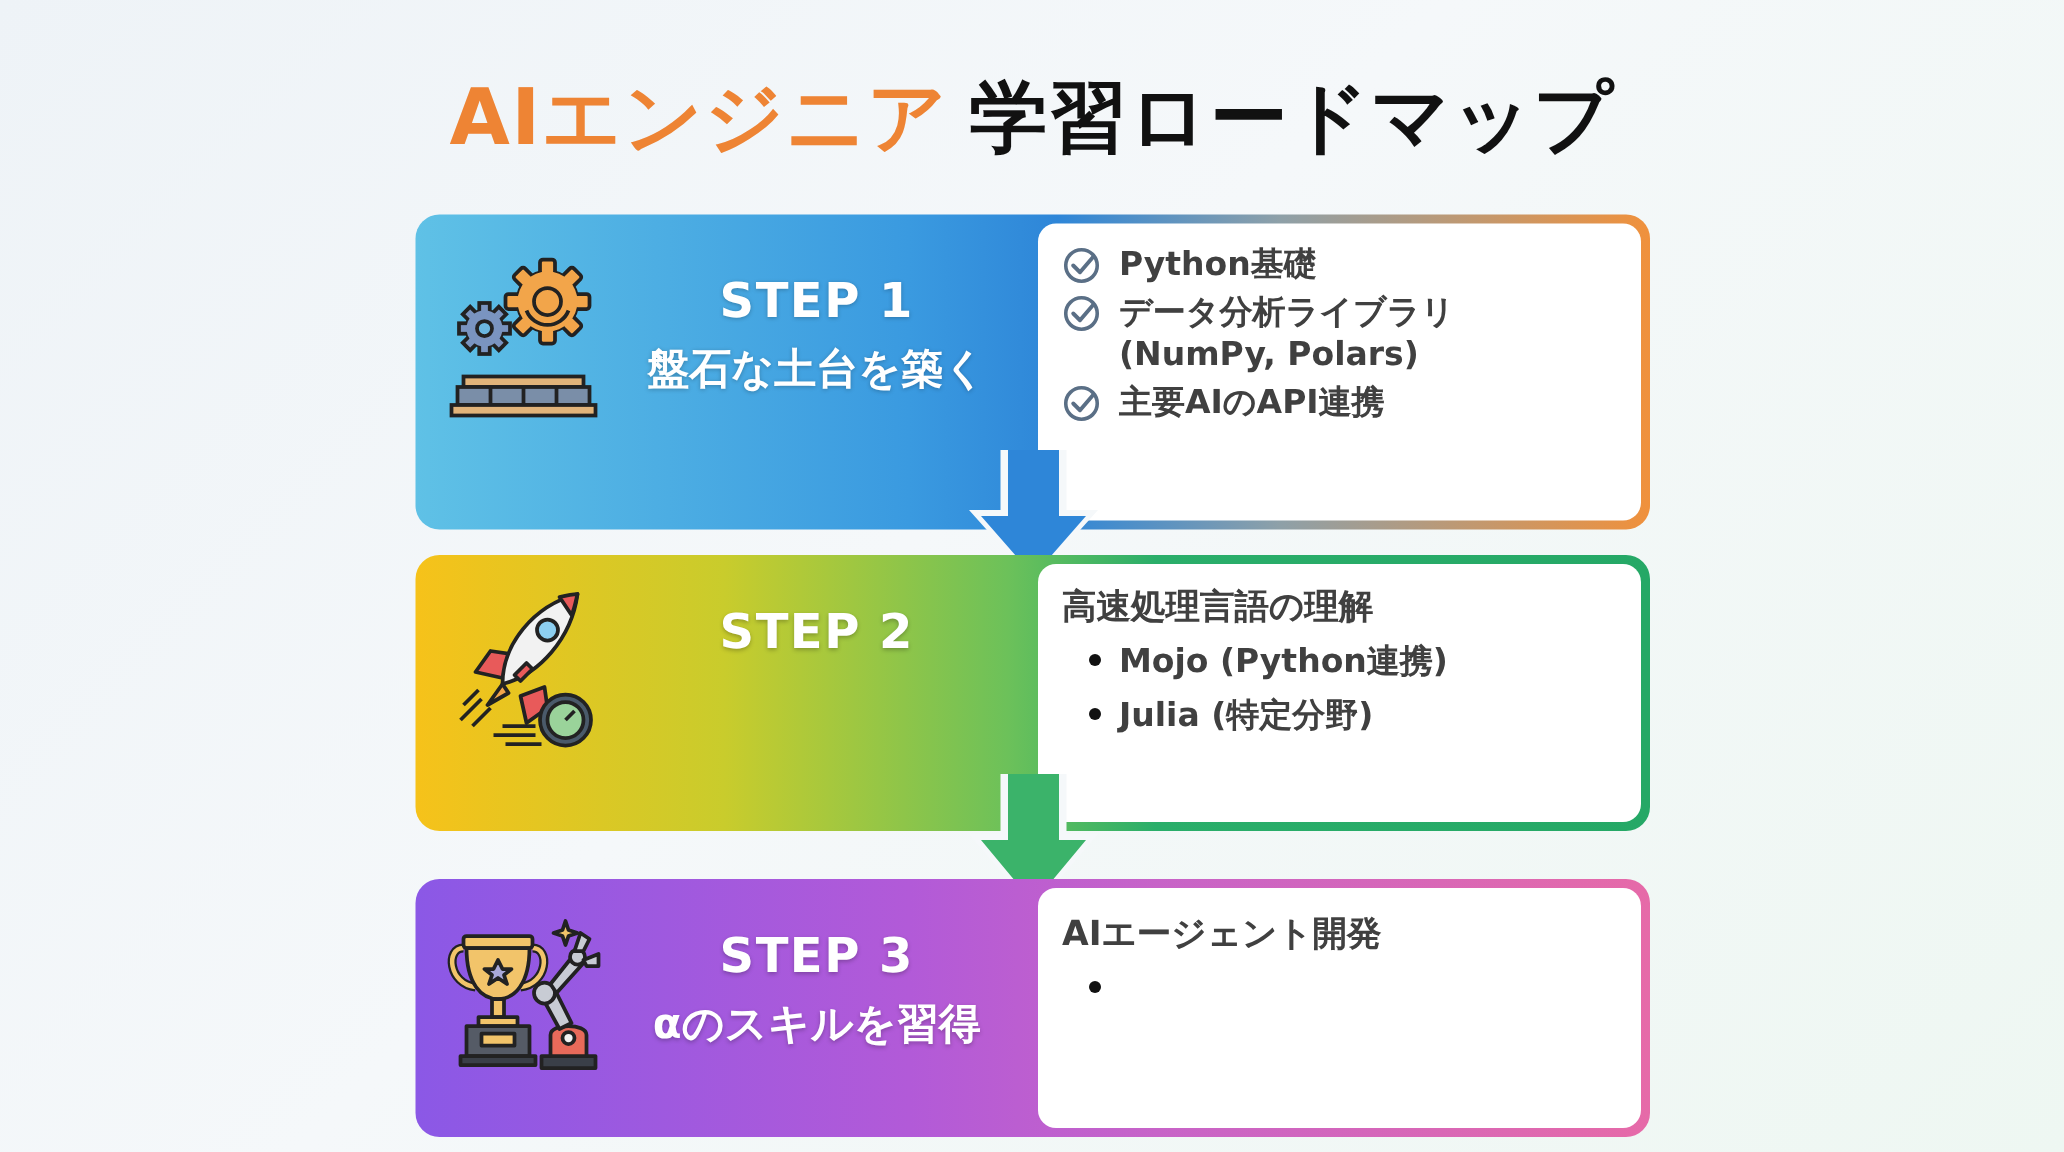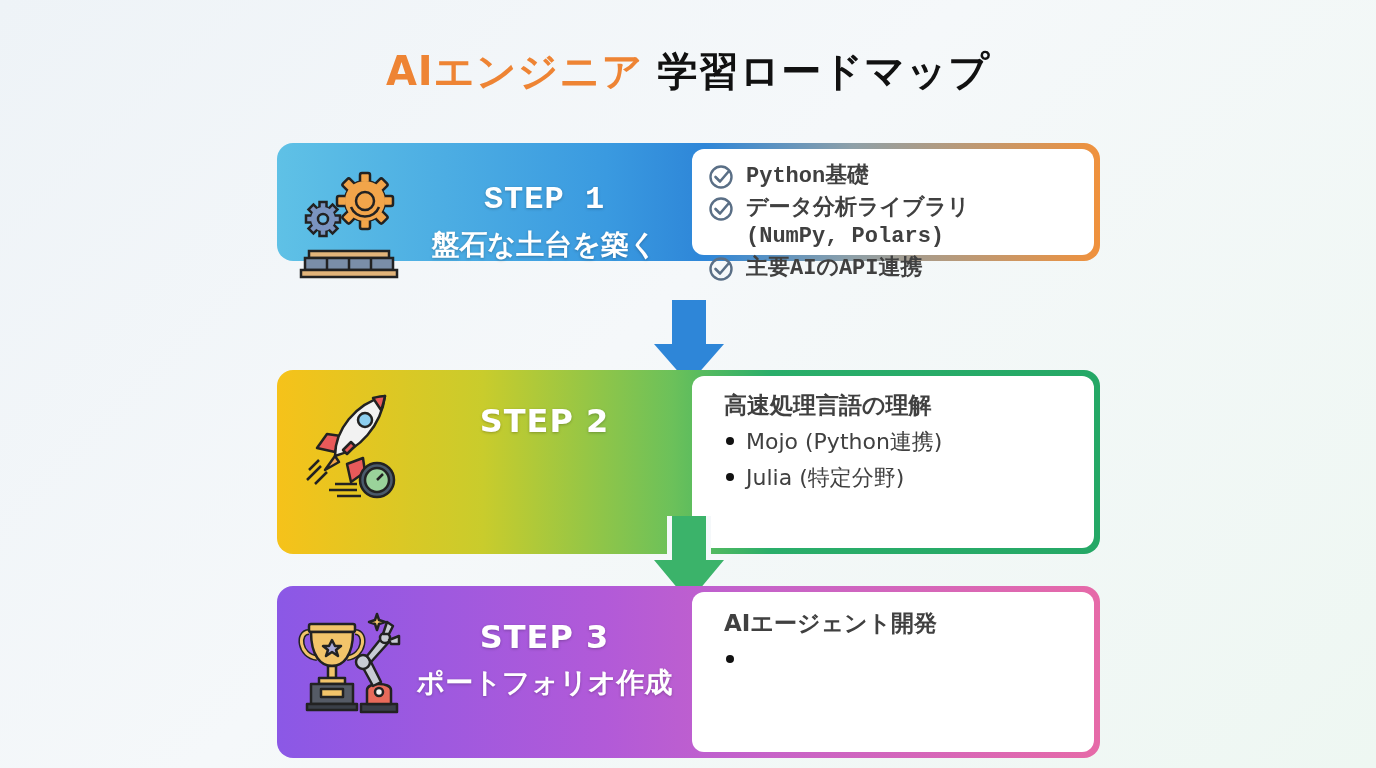--- a/index.html
+++ b/index.html
@@ -4,38 +4,38 @@
 <style>
   * { box-sizing: border-box; margin: 0; padding: 0; }
   html, body { width: 1376px; height: 768px; overflow: hidden; }
   body {
     background: linear-gradient(135deg, #eef3f7 0%, #f5f8fa 45%, #eef7f2 100%);
     font-family: "DejaVu Sans", "Liberation Sans", sans-serif;
     position: relative;
   }
   .title {
     position: absolute; left: 0; top: 44px; width: 1376px;
-    text-align: center; font-size: 40px; font-weight: bold; letter-spacing: 1px;
+    text-align: center; font-size: 52px; font-weight: bold; letter-spacing: 1px;
   }
   .title .accent { color: #ee8434; }
   .title .main { color: #111; margin-left: 14px; }
 
   .step {
     position: absolute; left: 277px; width: 823px; border-radius: 16px;
     overflow: visible;
   }
   .step .frame {
     position: absolute; left: 0; top: 0; right: 0; bottom: 0; border-radius: 16px;
   }
   .step .panel {
     position: absolute; left: 415px; top: 6px; right: 6px; bottom: 6px;
     background: #fff; border-radius: 12px;
     padding: 14px 0 0 16px; color: #404040;
   }
-  .s1 { top: 143px; height: 118px; font-family: Liberation Mono, monospace; }
+  .s1 { top: 143px; height: 210px; }
   .s1 .frame { background: linear-gradient(90deg, #5fc1e6 0%, #3a9ae0 40%, #2e86d8 52%, #8ea0a8 70%, #f0913c 100%); }
   .s2 { top: 370px; height: 184px; }
   .s2 .frame { background: linear-gradient(90deg, #f6c21a 0%, #c9cc2c 25%, #6cc15a 48%, #2aae6a 60%, #25a866 100%); }
   .s3 { top: 586px; height: 172px; }
   .s3 .frame { background: linear-gradient(90deg, #8b58e6 0%, #b25ad8 40%, #c763c8 60%, #e66aa8 100%); }
 
   .icon { position: absolute; left: 18px; width: 110px; height: 110px; }
   .s1 .icon { top: 26px; }
   .s2 .icon { top: 20px; }
   .s3 .icon { top: 20px; }
@@ -44,22 +44,22 @@
     text-shadow: 0 1px 3px rgba(0,0,0,0.25); }
   .label .step-no { display: block; font-size: 32px; font-weight: bold; letter-spacing: 1px; }
   .label .step-sub { display: block; font-size: 28px; font-weight: bold; margin-top: 8px; }
   .s1 .label { top: 38px; }
   .s2 .label { top: 32px; }
   .s3 .label { top: 32px; }
 
   .check-item { display: flex; align-items: flex-start; font-size: 22px; font-weight: bold; line-height: 28px; margin-bottom: 4px; }
   .check-item .chk { width: 26px; height: 26px; margin-right: 12px; flex: none; margin-top: 1px; }
   .check-item .txt { white-space: pre-line; }
-  .heading { font-size: 23px; font-weight: bold; line-height: 30px; margin-bottom: 8px; margin-left: 16px; }
-  .bullet { font-size: 22px; font-weight: normal; line-height: 28px; margin-left: 18px; margin-bottom: 8px; }
+  .heading { font-size: 23px; font-weight: bold; line-height: 30px; margin-bottom: 8px; }
+  .bullet { font-size: 22px; font-weight: bold; line-height: 28px; margin-left: 18px; margin-bottom: 8px; }
   .bullet .dot { display: inline-block; width: 8px; height: 8px; background: #111; border-radius: 50%; margin-right: 12px; vertical-align: middle; position: relative; top: -2px; }
   .s2 .panel { padding-top: 14px; }
   .s3 .panel { padding-top: 16px; }
 
   .arrow { position: absolute; left: 644px; width: 90px; }
 </style>
 </head>
 <body>
 
 <div class="title">
@@ -204,19 +204,19 @@
       <path d="M78,80 L66,58 L74,52 L86,76 Z" fill="#c8ccd4"></path>
       <circle cx="68" cy="56" r="7" fill="#c8ccd4"></circle>
       <path d="M72,50 L88,30 L94,36 L76,56 Z" fill="#c8ccd4"></path>
       <circle cx="90" cy="32" r="5" fill="#c8ccd4"></circle>
       <path d="M88,28 L92,16 L98,20 L94,28 Z" fill="#c8ccd4"></path>
       <path d="M94,34 L104,30 L104,38 L96,38 Z" fill="#c8ccd4"></path>
     </g>
   </svg>
   <div class="label">
     <span class="step-no">STEP 3</span>
-    <span class="step-sub">ポートフォリオ作成</span>
+    <span class="step-sub">αのスキルを習得</span>
   </div>
   <div class="panel">
     <div class="heading">AIエージェント開発</div>
     <div class="bullet"><span class="dot"></span></div>
   </div>
 </div>
 
 </body></html>

